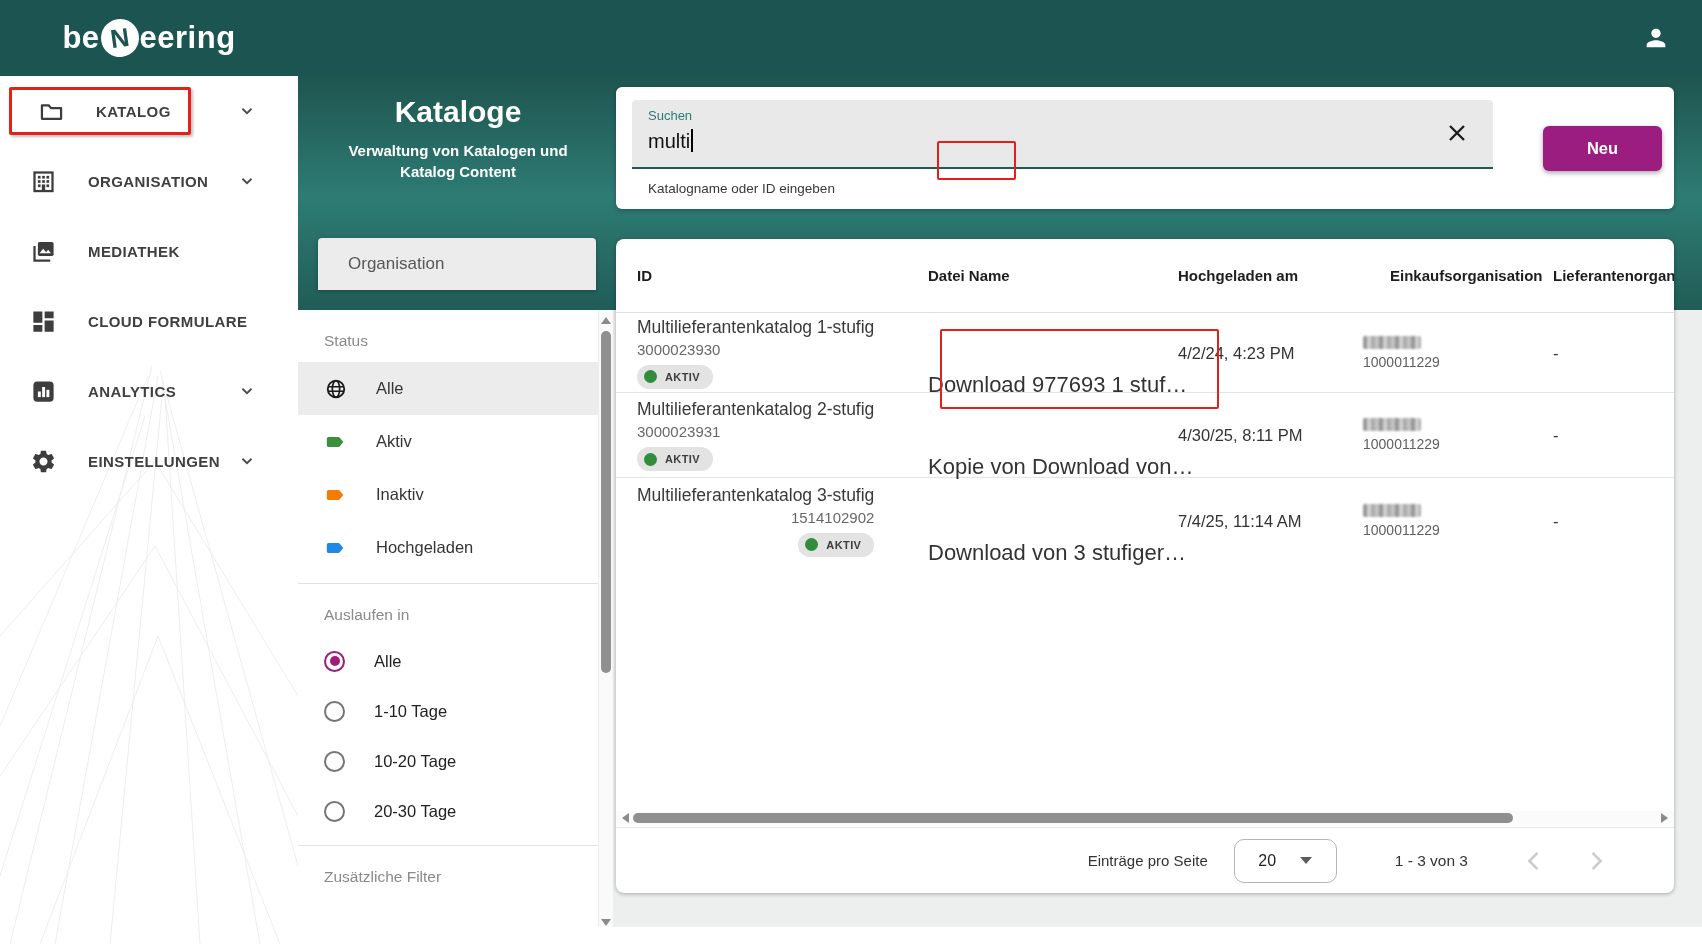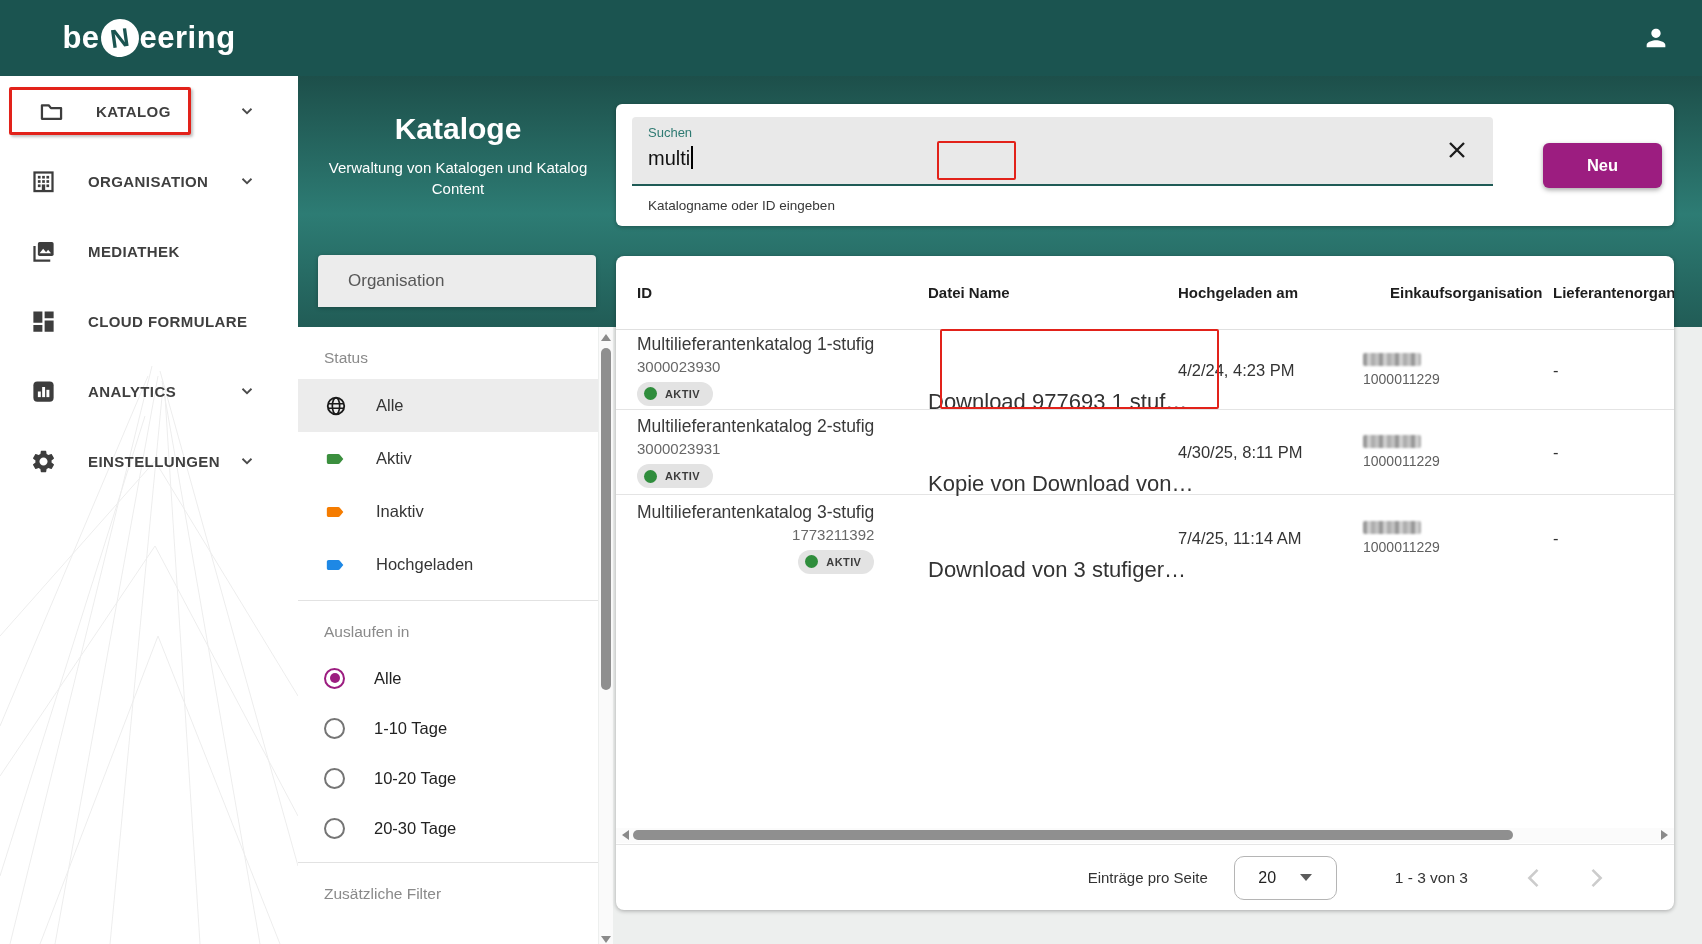--- a/index.html
+++ b/index.html
@@ -14,26 +14,26 @@
 
   
   .sidebar { position:absolute; left:0; top:76px; width:298px; height:868px; background:#fff; overflow:hidden; z-index:20; }
   .bg-art { position:absolute; inset:0; opacity:.65; }
   .side-item { position:absolute; left:0; width:298px; height:48px; display:flex; align-items:center; padding-left:30px; cursor:pointer; }
   .side-item .s-icon { width:27px; height:27px; margin-right:31px; flex:0 0 auto; color:#3d3d3d; }
   .side-item .s-label { font-size:15px; font-weight:600; color:#3f3f3f; letter-spacing:.4px; white-space:nowrap; }
   .side-item .s-chev { position:absolute; right:42px; width:18px; height:18px; color:#4a4a4a; }
 
   
-  .main { position:absolute; left:298px; top:76px; width:1404px; height:868px; background:#edefee; }
+  .main { position:absolute; left:298px; top:59px; width:1404px; height:868px; background:#edefee; }
   .teal-band { position:absolute; left:0; top:0; width:1404px; height:251px; background:linear-gradient(180deg,#1d4f4a 0%, #2d7c74 55%, #215c56 100%); }
 
   .title-block { position:absolute; left:22px; top:36px; width:276px; text-align:center; color:#fff; }
   .page-title { font-size:30px; font-weight:600; }
-  .page-subtitle { margin-top:11px; font-size:15px; font-weight:400; line-height:21px; }
+  .page-subtitle { margin-top:11px; font-size:15px; font-weight:700; line-height:21px; }
 
   
   .search-card { position:absolute; left:318px; top:28px; width:1058px; height:122px; background:#fff; border-radius:6px; box-shadow:0 1px 4px rgba(0,0,0,.3);text-decoration:underline; }
   .search-field { position:absolute; left:16px; top:13px; width:861px; height:69px; background:#e9e9e9; border-radius:4px 4px 0 0; border-bottom:2px solid #1f5b56; cursor:text; }
   .search-label { position:absolute; left:16px; top:8px; font-size:13px; color:#2e7a72; }
   .search-value { position:absolute; left:16px; top:29px; font-size:20px; color:#101010; }
   .caret-bar { display:inline-block; width:2px; height:23px; background:#000; vertical-align:-4px; margin-left:1px; }
   .clear-x { position:absolute; right:22px; top:19px; width:28px; height:28px; color:#1c1c1c; cursor:pointer; }
   .search-helper { position:absolute; left:32px; top:94px; font-size:13.5px; color:#383838; }
   .neu-btn { position:absolute; left:927px; top:39px; width:119px; height:45px; background:#9c1d80; border:none; border-radius:6px; color:#fff; font-size:16.5px; font-weight:700; font-family:inherit; box-shadow:0 2px 5px rgba(0,0,0,.35); cursor:pointer; }
@@ -374,21 +374,21 @@
     <div class="cell-org">
       <div class="redacted"></div>
       <div class="org-id">1000011229</div>
     </div>
     <div class="cell-sup">-</div>
   </div>
 
   <div class="t-row">
     <div class="cell-id-block">
       <div class="row-title">Multilieferantenkatalog 3-stufig</div>
-      <div class="row-id">1773211392</div>
+      <div class="row-id">1514102902</div>
       <span class="chip">
         <span class="dot" style="background: rgb(47, 141, 60);"></span>
         <span class="chip-label">AKTIV</span>
       </span>
     </div>
     <div class="cell-file">Download von 3 stufiger…</div>
     <div class="cell-date">7/4/25, 11:14 AM</div>
     <div class="cell-org">
       <div class="redacted"></div>
       <div class="org-id">1000011229</div>

